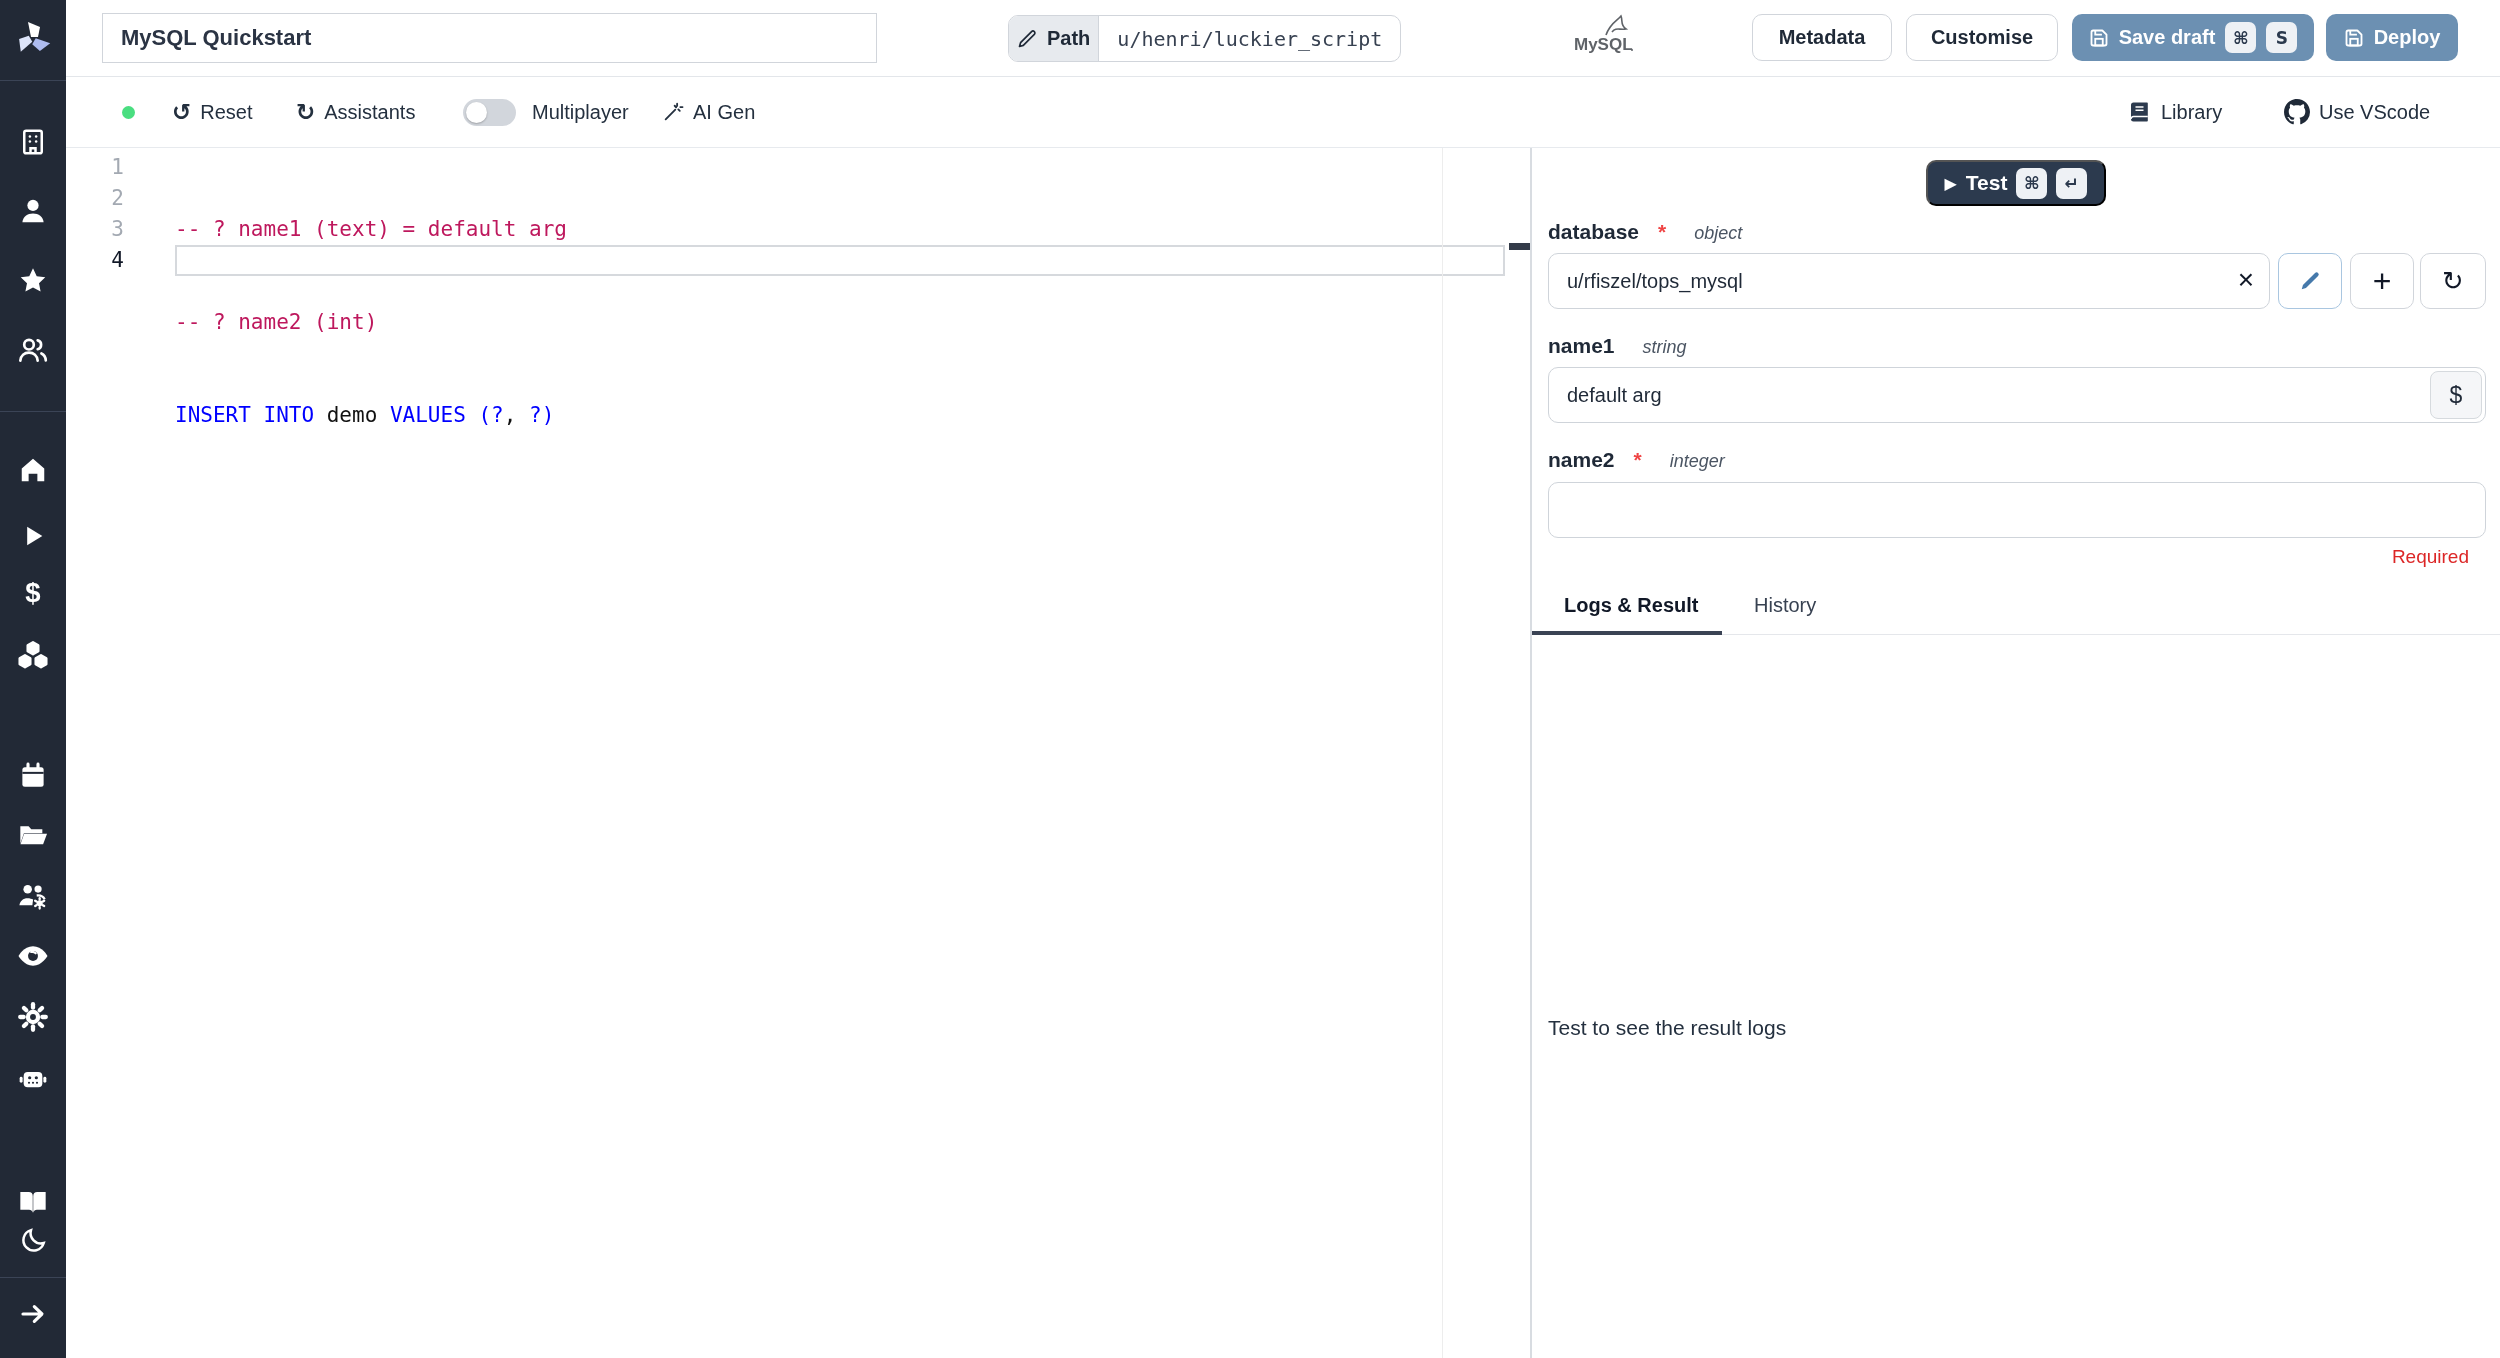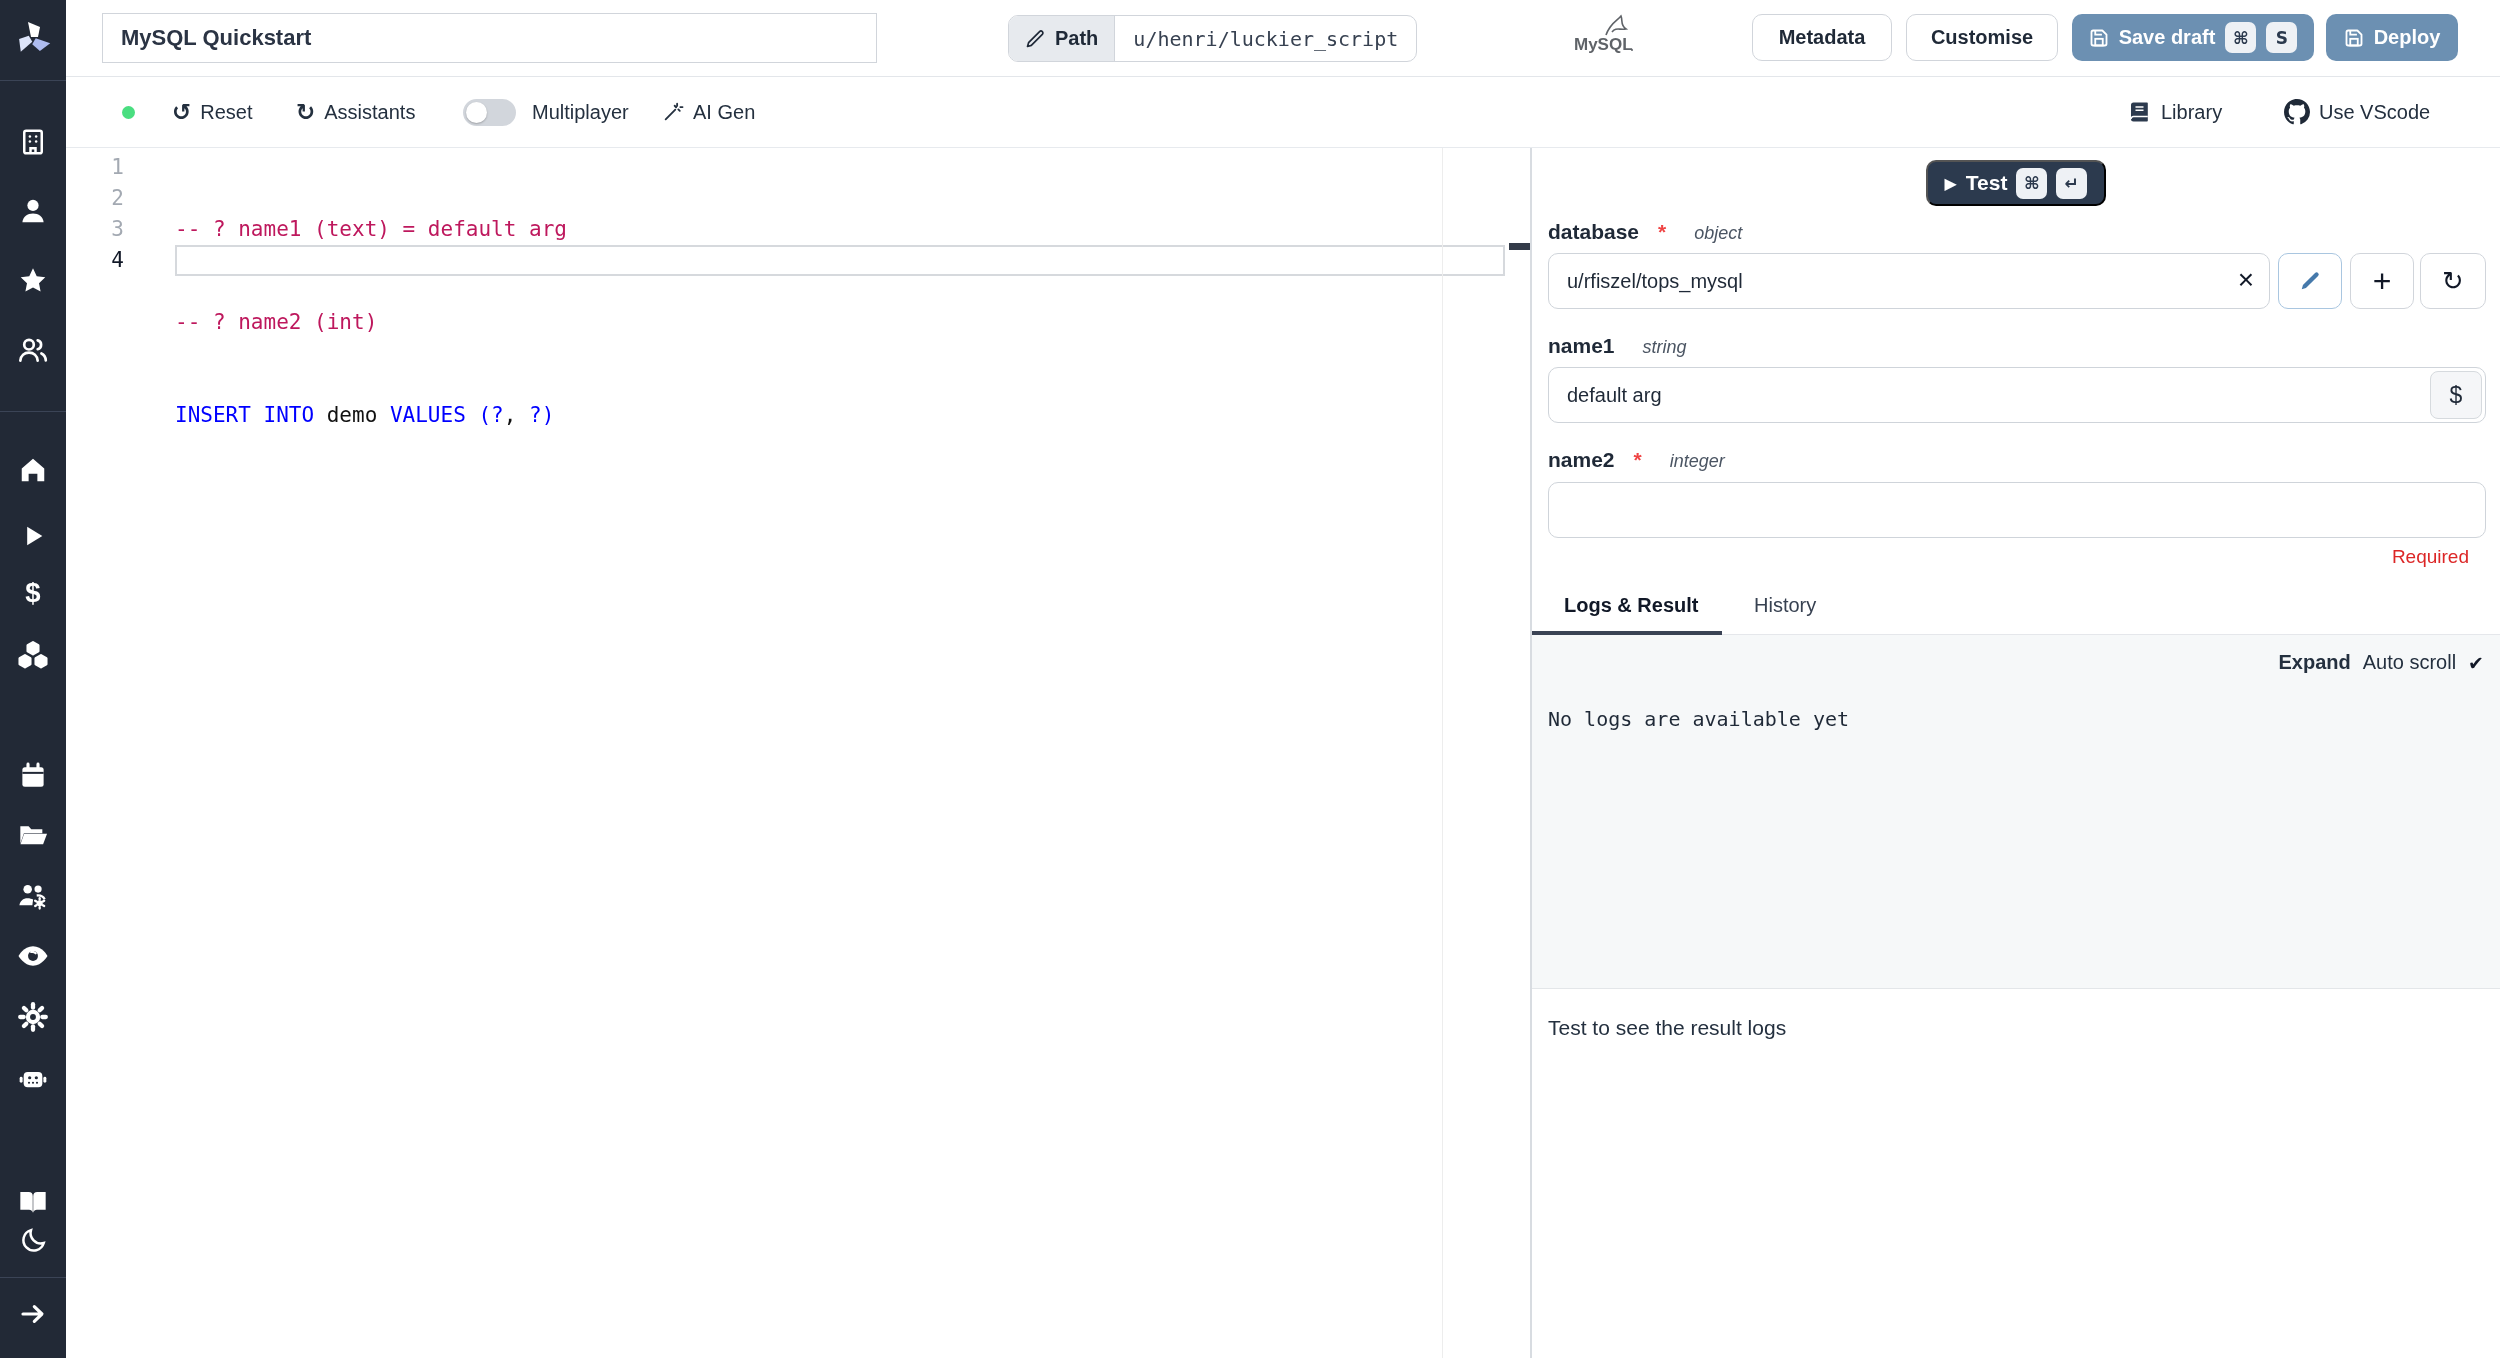--- a/index.html
+++ b/index.html
@@ -11,21 +11,21 @@
 
   
   #sidebar { position:absolute; left:0; top:0; width:66px; height:1358px; background:#222936; z-index:30; }
   .side-item { position:absolute; left:0; width:66px; height:48px; display:flex; align-items:center; justify-content:center; cursor:pointer; }
   .side-div { position:absolute; left:0; width:66px; height:1px; background:#3b4456; }
 
   
   #topbar { position:absolute; left:66px; top:0; width:2434px; height:77px; background:#ffffff; border-bottom:1px solid #e3e6ea; }
   #title-input { position:absolute; left:36px; top:13px; width:775px; height:50px; border:1px solid #d1d5db; border-radius:0; font-family:"Liberation Sans",sans-serif; font-size:22px; font-weight:bold; color:#2b3444; padding:0 18px; outline:none; }
   #path-group { position:absolute; left:942px; top:15px; height:47px; display:flex; align-items:stretch; border:1px solid #d1d5db; border-radius:10px; overflow:hidden; background:#ffffff; }
-  #path-left { display:flex; align-items:center; gap:10px; background:#e7eaee; padding:0 16px; font-size:20px; font-weight:bold; color:#1f2937; border-right:1px solid #d1d5db; cursor:pointer; }
+  #path-left { display:flex; align-items:center; gap:10px; background:#e7eaee; padding:0 8px; font-size:20px; font-weight:bold; color:#1f2937; border-right:1px solid #d1d5db; cursor:pointer; }
   #path-value { display:flex; align-items:center; padding:0 18px; font-size:20px; color:#374151; }
   #mysql-logo { position:absolute; left:1494px; top:10px; width:90px; height:56px; }
   .tb-btn { position:absolute; top:14px; height:47px; border:1px solid #d1d5db; border-radius:10px; background:#ffffff; display:flex; align-items:center; justify-content:center; gap:10px; font-size:20px; font-weight:bold; color:#1f2937; cursor:pointer; }
   .tb-btn.blue { background:#6c90b2; border:none; color:#ffffff; }
   #btn-metadata { left:1686px; width:140px; }
   #btn-customise { left:1840px; width:152px; }
   #btn-savedraft { left:2006px; width:242px; }
   #btn-deploy { left:2260px; width:132px; }
   .kbd { display:inline-flex; align-items:center; justify-content:center; min-width:31px; height:31px; background:#eef1f5; border-radius:7px; color:#2c3a4e; font-size:17px; font-weight:bold; padding:0 5px; }
 
@@ -419,27 +419,19 @@
     </div>
     <input id="name2-input" class="txt-input" value="" style="">
     <div id="required-msg">Required</div>
 
     <div id="tabs">
       <span class="tab" id="tab-logs">Logs &amp; Result</span>
       <span class="tab" id="tab-history">History</span>
       <div id="tab-underline"></div>
     </div>
 
-    <div id="logs-panel">
-      <div id="logs-controls">
-        <span id="expand-btn">Expand</span>
-        <span id="autoscroll-label">Auto scroll</span>
-        <span id="autoscroll-check" class="glyph">✔</span>
-      </div>
-      <div id="logs-empty" class="mono">No logs are available yet</div>
-    </div>
 
     <div id="result-area">
       <div id="result-placeholder">Test to see the result logs</div>
     </div>
   </section>
 
 </div>
 
 </body></html>

